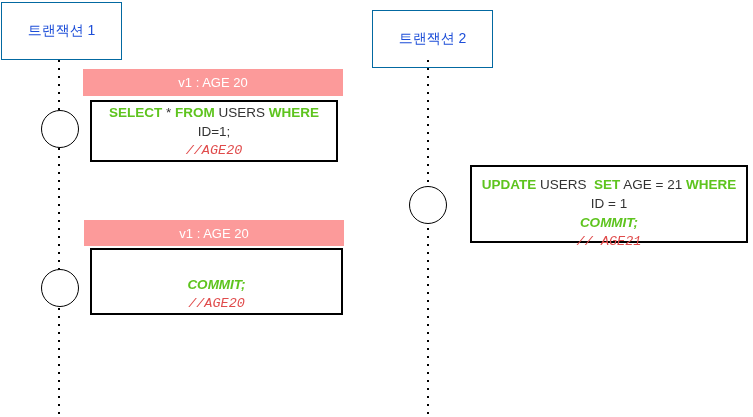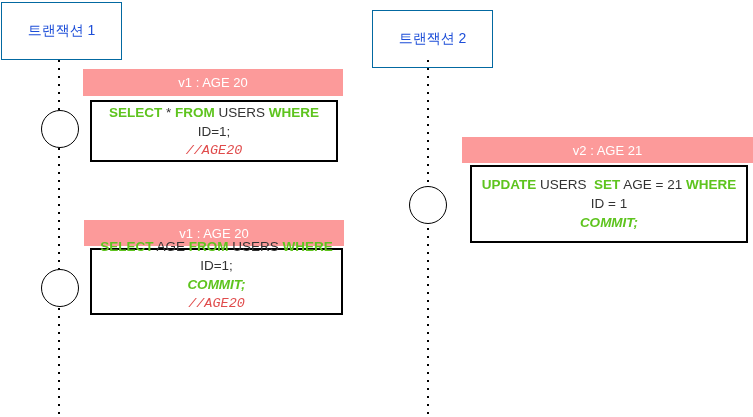--- a/index.html
+++ b/index.html
@@ -110,24 +110,23 @@
   <div class="circle" style="left:409px; top:186px;"></div>
 
   <div class="vheader" style="left:83px; top:69px; width:260px; height:27px;">v1 : AGE 20</div>
   <div class="sqlbox" style="left:90px; top:100px; width:248px; height:62px;">
     <div class="sqlline"><span class="kw">SELECT</span><span> * </span><span class="kw">FROM</span><span> USERS </span><span class="kw">WHERE</span><span> ID=1;</span></div>
     <div class="comment">//AGE20</div>
   </div>
 
   <div class="vheader" style="left:84px; top:220px; width:260px; height:26px;">v1 : AGE 20</div>
   <div class="sqlbox" style="left:90px; top:248px; width:253px; height:67px;">
-    <div class="sqlline"><span class="kw">SELECT</span><span> AGE </span><span class="kw">FROM</span><span> USERS </span><span class="kw">WHERE</span><span> ID=1;</span></div>
     <div class="commit">COMMIT;</div>
     <div class="comment">//AGE20</div>
   </div>
 
-  <div class="vheader" style="left:462px; top:137px; width:291px; height:26px;">v2 : AGE 21</div>
   <div class="sqlbox top-align" style="left:470px; top:165px; width:278px; height:78px;">
     <div class="sqlline"><span class="kw">UPDATE</span><span> USERS  </span><span class="kw">SET</span><span> AGE = 21 </span><span class="kw">WHERE</span><span>  ID = 1</span></div>
     <div class="commit">COMMIT;</div>
+    <div class="comment">// AGE21</div>
   </div>
 
 </div>
 
 </body></html>

